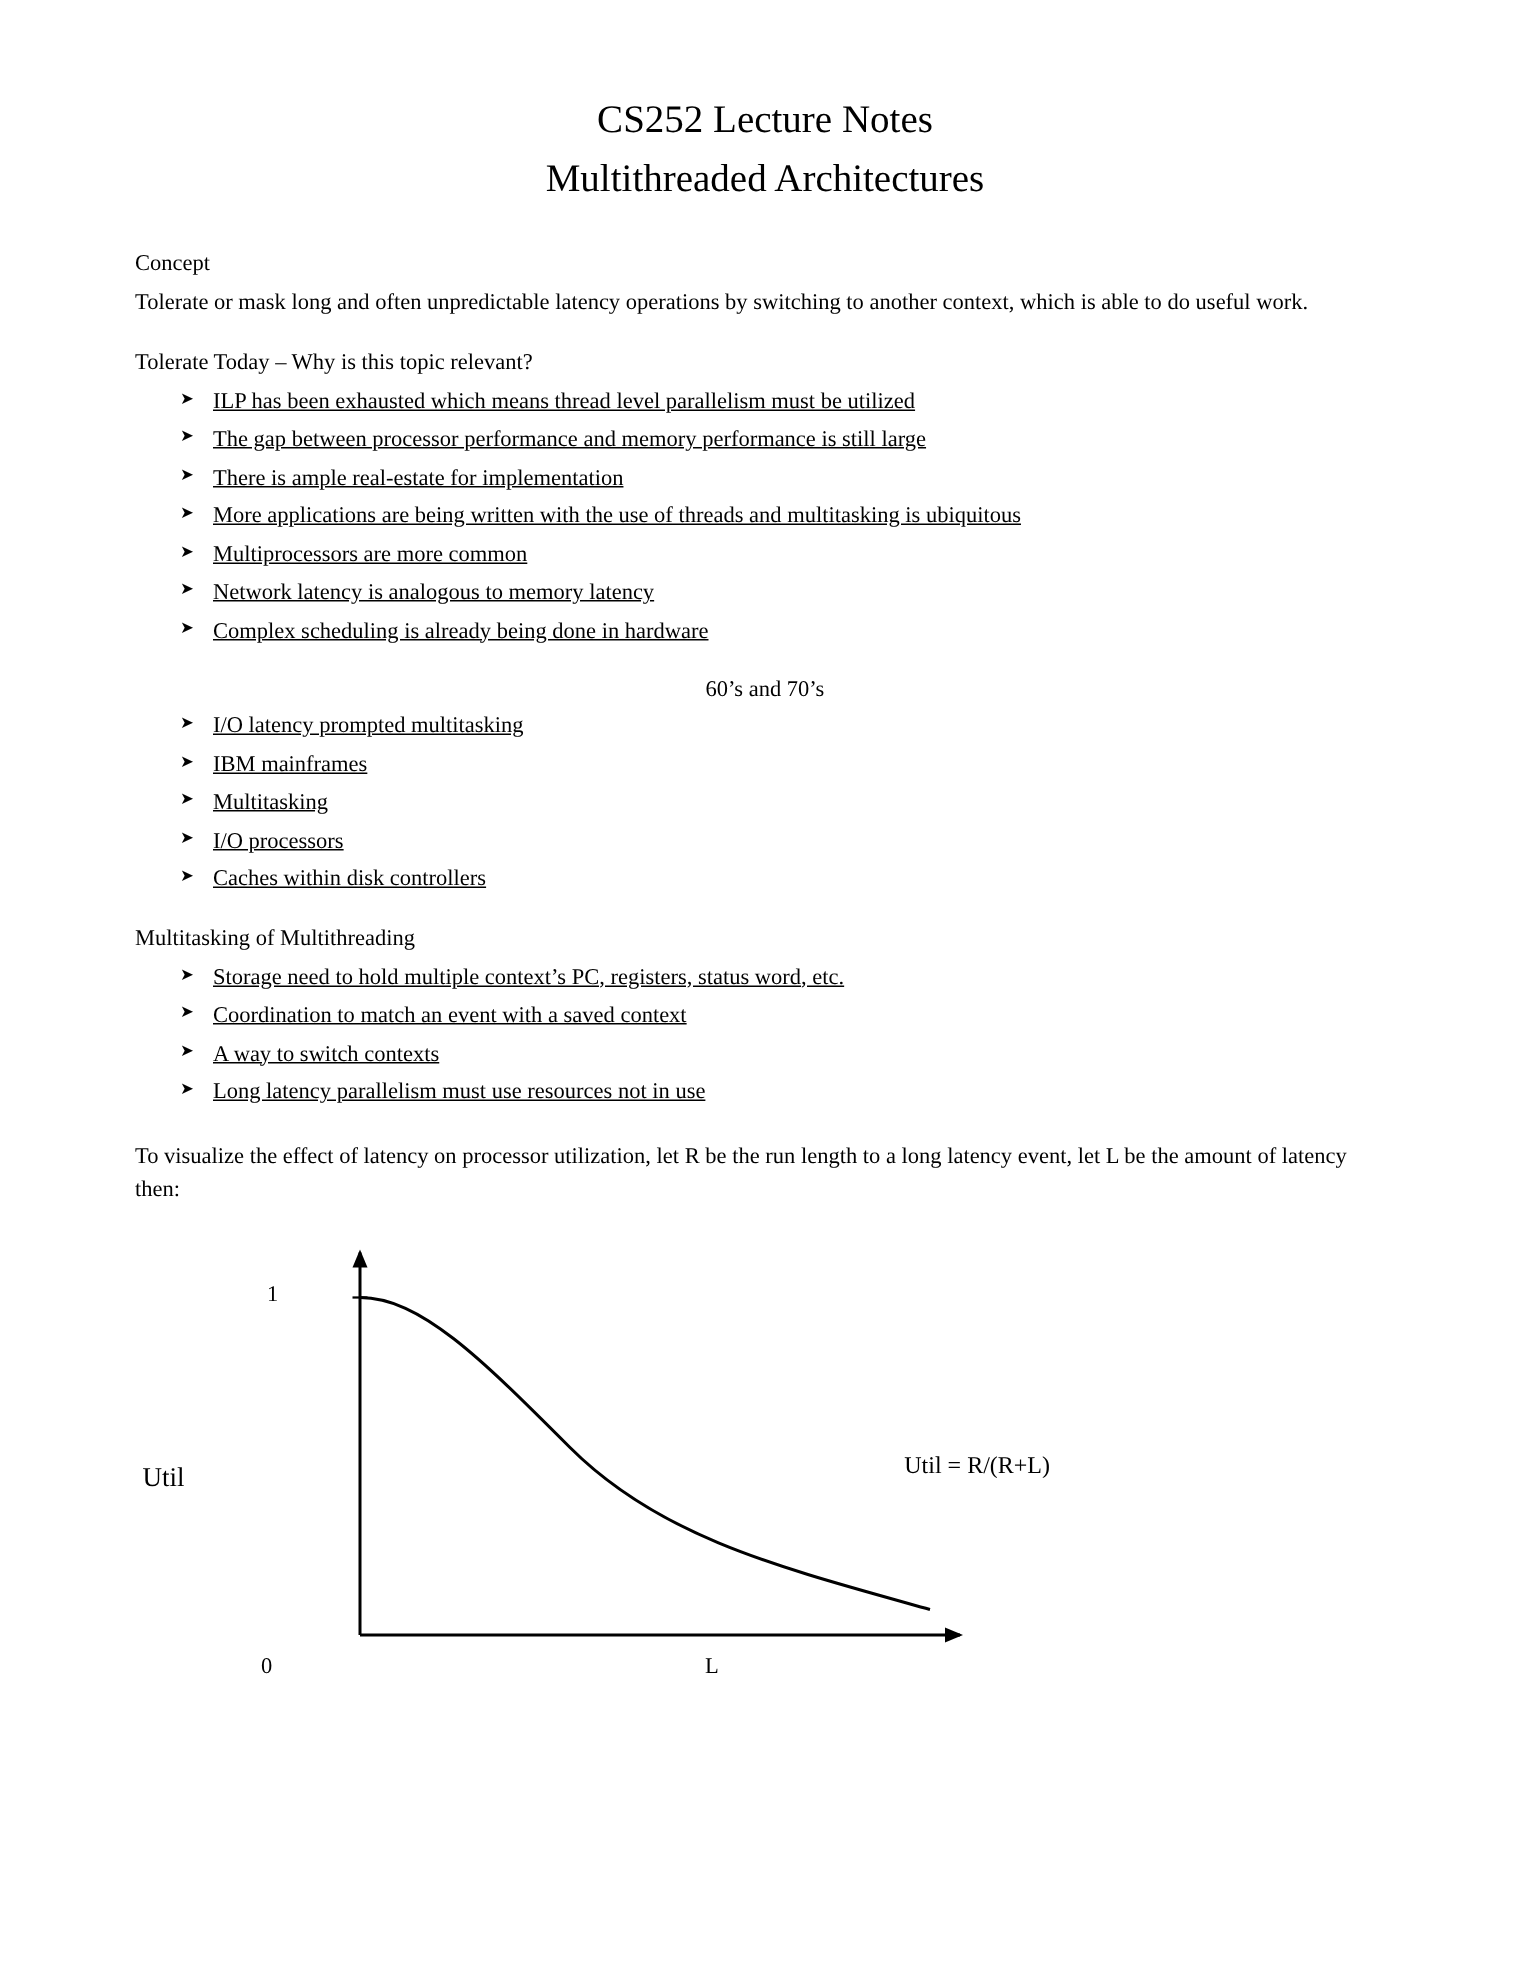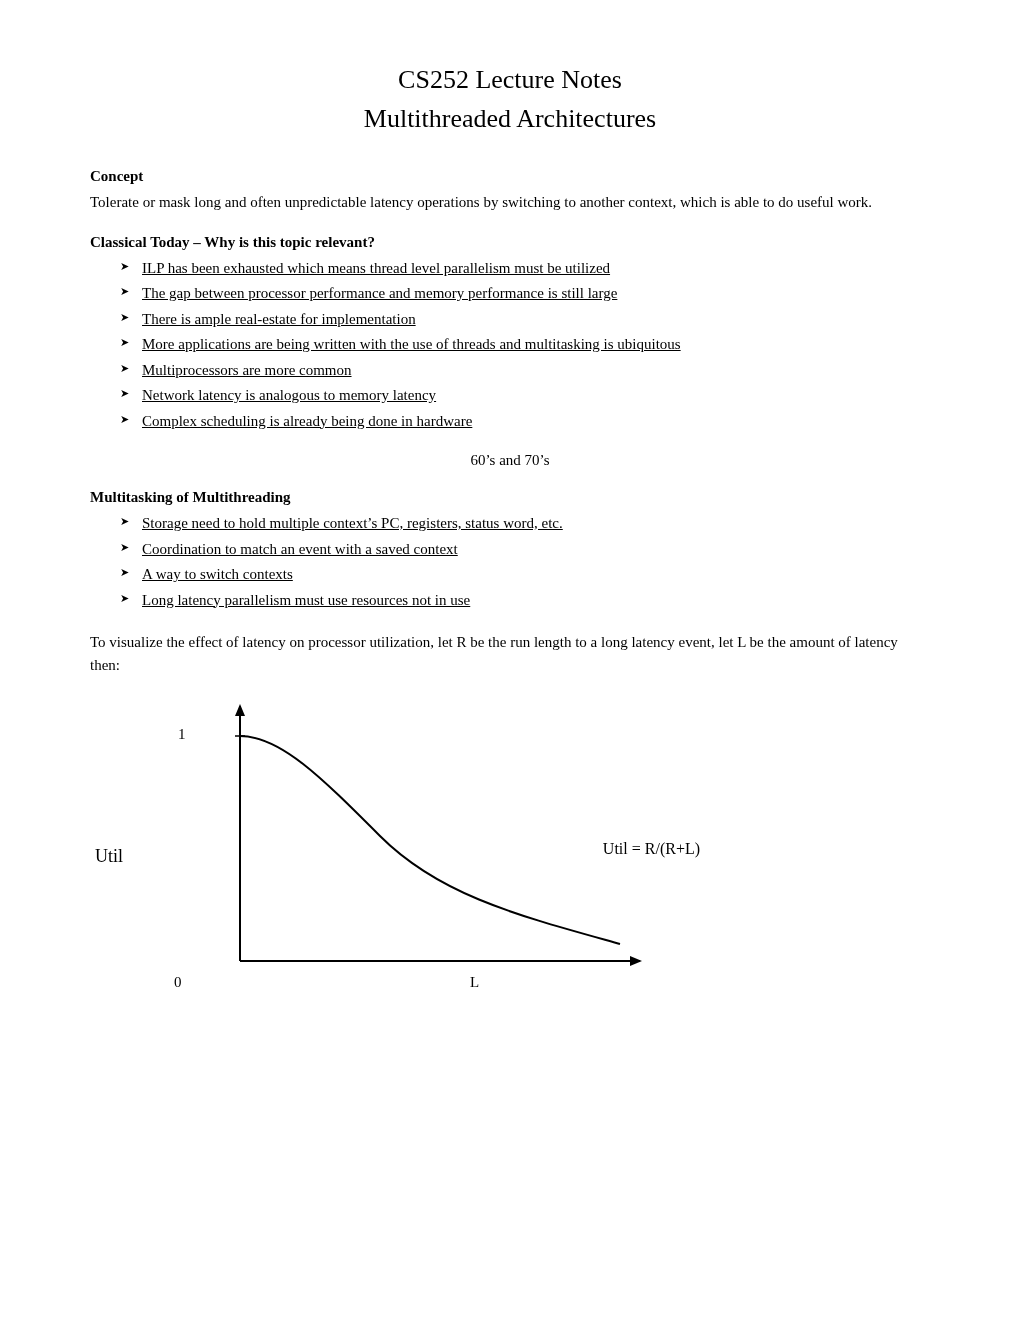--- a/index.html
+++ b/index.html
@@ -22,21 +22,21 @@
     }
     .page-title h1 {
       font-size: 26px;
       font-weight: normal;
       line-height: 1.5;
     }
     .section {
       margin-bottom: 20px;
     }
     .section-heading {
-      font-weight: bold;
+      font-weight: normal;
       font-size: 15px;
       margin-bottom: 6px;
     }
     .section-subheading {
       font-weight: normal;
       font-size: 15px;
       margin-bottom: 4px;
       text-align: center;
     }
     p {
@@ -104,34 +104,41 @@
     <span>Multithreaded Architectures</span>
   </h1>
 </div>
 
 <div class="section">
   <div class="section-heading">Concept</div>
   <p>Tolerate or mask long and often unpredictable latency operations by switching to another context, which is able to do useful work.</p>
 </div>
 
 <div class="section">
-  <div class="section-heading">Classical Today – Why is this topic relevant?</div>
+  <div class="section-heading">Tolerate Today – Why is this topic relevant?</div>
   <ul class="arrow-list">
     <li>ILP has been exhausted which means thread level parallelism must be utilized</li>
     <li>The gap between processor performance and memory performance is still large</li>
     <li>There is ample real-estate for implementation</li>
     <li>More applications are being written with the use of threads and multitasking is ubiquitous</li>
     <li>Multiprocessors are more common</li>
     <li>Network latency is analogous to memory latency</li>
     <li>Complex scheduling is already being done in hardware</li>
   </ul>
 </div>
 
 <div class="section">
   <div class="section-subheading">60’s and 70’s</div>
+  <ul class="arrow-list">
+    <li>I/O latency prompted multitasking</li>
+    <li>IBM mainframes</li>
+    <li>Multitasking</li>
+    <li>I/O processors</li>
+    <li>Caches within disk controllers</li>
+  </ul>
 </div>
 
 <div class="section">
   <div class="section-heading">Multitasking of Multithreading</div>
   <ul class="arrow-list">
     <li>Storage need to hold multiple context’s PC, registers, status word, etc.</li>
     <li>Coordination to match an event with a saved context</li>
     <li>A way to switch contexts</li>
     <li>Long latency parallelism must use resources not in use</li>
   </ul>

